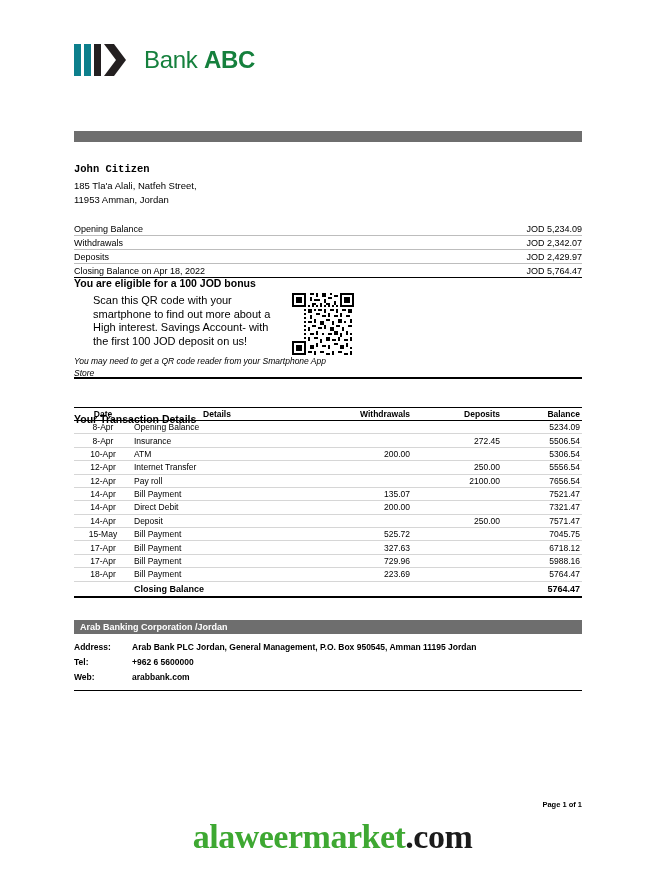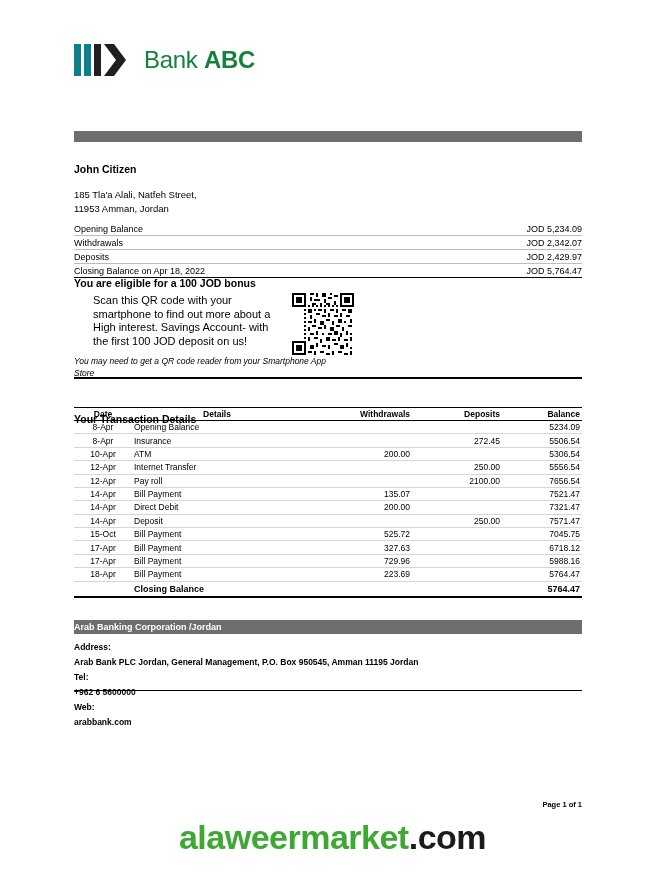--- a/index.html
+++ b/index.html
@@ -60,21 +60,22 @@
     left: 74px;
     top: 162px;
     width: 400px;
     font-size: 9.5px;
     line-height: 14px;
     color: #000;
   }
   .addr .name {
     font-weight: bold;
     font-size: 10.5px;
-    margin-bottom: 12px;
+    margin-bottom: 3px;
+    font-family: Liberation Mono, monospace;
   }
 
   
   .summary {
     position: absolute;
     left: 74px;
     top: 222px;
     width: 508px;
     font-size: 9px;
   }
@@ -183,31 +184,32 @@
     top: 620px;
     width: 508px;
     height: 14px;
     background: #6e6e6e;
   }
   .footer-bar span {
     color: #fff;
     font-size: 9px;
     font-weight: bold;
     line-height: 14px;
+    padding-left: 6px;
     display: block;
   }
   .footer-info {
     position: absolute;
     left: 74px;
     top: 640px;
     width: 508px;
     font-size: 8.5px;
     line-height: 15px;
   }
-  .footer-info .frow { display: flex; flex-direction: column; }
+  .footer-info .frow { display: flex; }
   .footer-info .flbl { width: 58px; font-weight: bold; }
   .footer-info .fval { flex: 1; font-weight: bold; }
   .footer-rule {
     position: absolute;
     left: 74px;
     top: 690px;
     width: 508px;
     border-top: 1px solid #000;
   }
   .page-num {
@@ -221,21 +223,21 @@
   
   .watermark {
     position: absolute;
     left: 0;
     top: 818px;
     width: 665px;
     text-align: center;
     font-size: 34px;
     font-weight: bold;
     letter-spacing: -0.5px;
-    font-family: Liberation Sans, sans-serif;
+    font-family: Liberation Serif, serif;
   }
   .watermark .g { color: #3ea832; }
   .watermark .b { color: #1b1b1b; }
 </style>
 </head>
 <body>
 
 <div class="page">
 
   <div class="logo-area">
@@ -466,21 +468,21 @@
         <td class="c-bal">7321.47</td>
       </tr>
       <tr>
         <td class="c-date">14-Apr</td>
         <td class="c-det">Deposit</td>
         <td class="c-wd"></td>
         <td class="c-dep">250.00</td>
         <td class="c-bal">7571.47</td>
       </tr>
       <tr>
-        <td class="c-date">15-Oct</td>
+        <td class="c-date">15-May</td>
         <td class="c-det">Bill Payment</td>
         <td class="c-wd">525.72</td>
         <td class="c-dep"></td>
         <td class="c-bal">7045.75</td>
       </tr>
       <tr>
         <td class="c-date">17-Apr</td>
         <td class="c-det">Bill Payment</td>
         <td class="c-wd">327.63</td>
         <td class="c-dep"></td>

